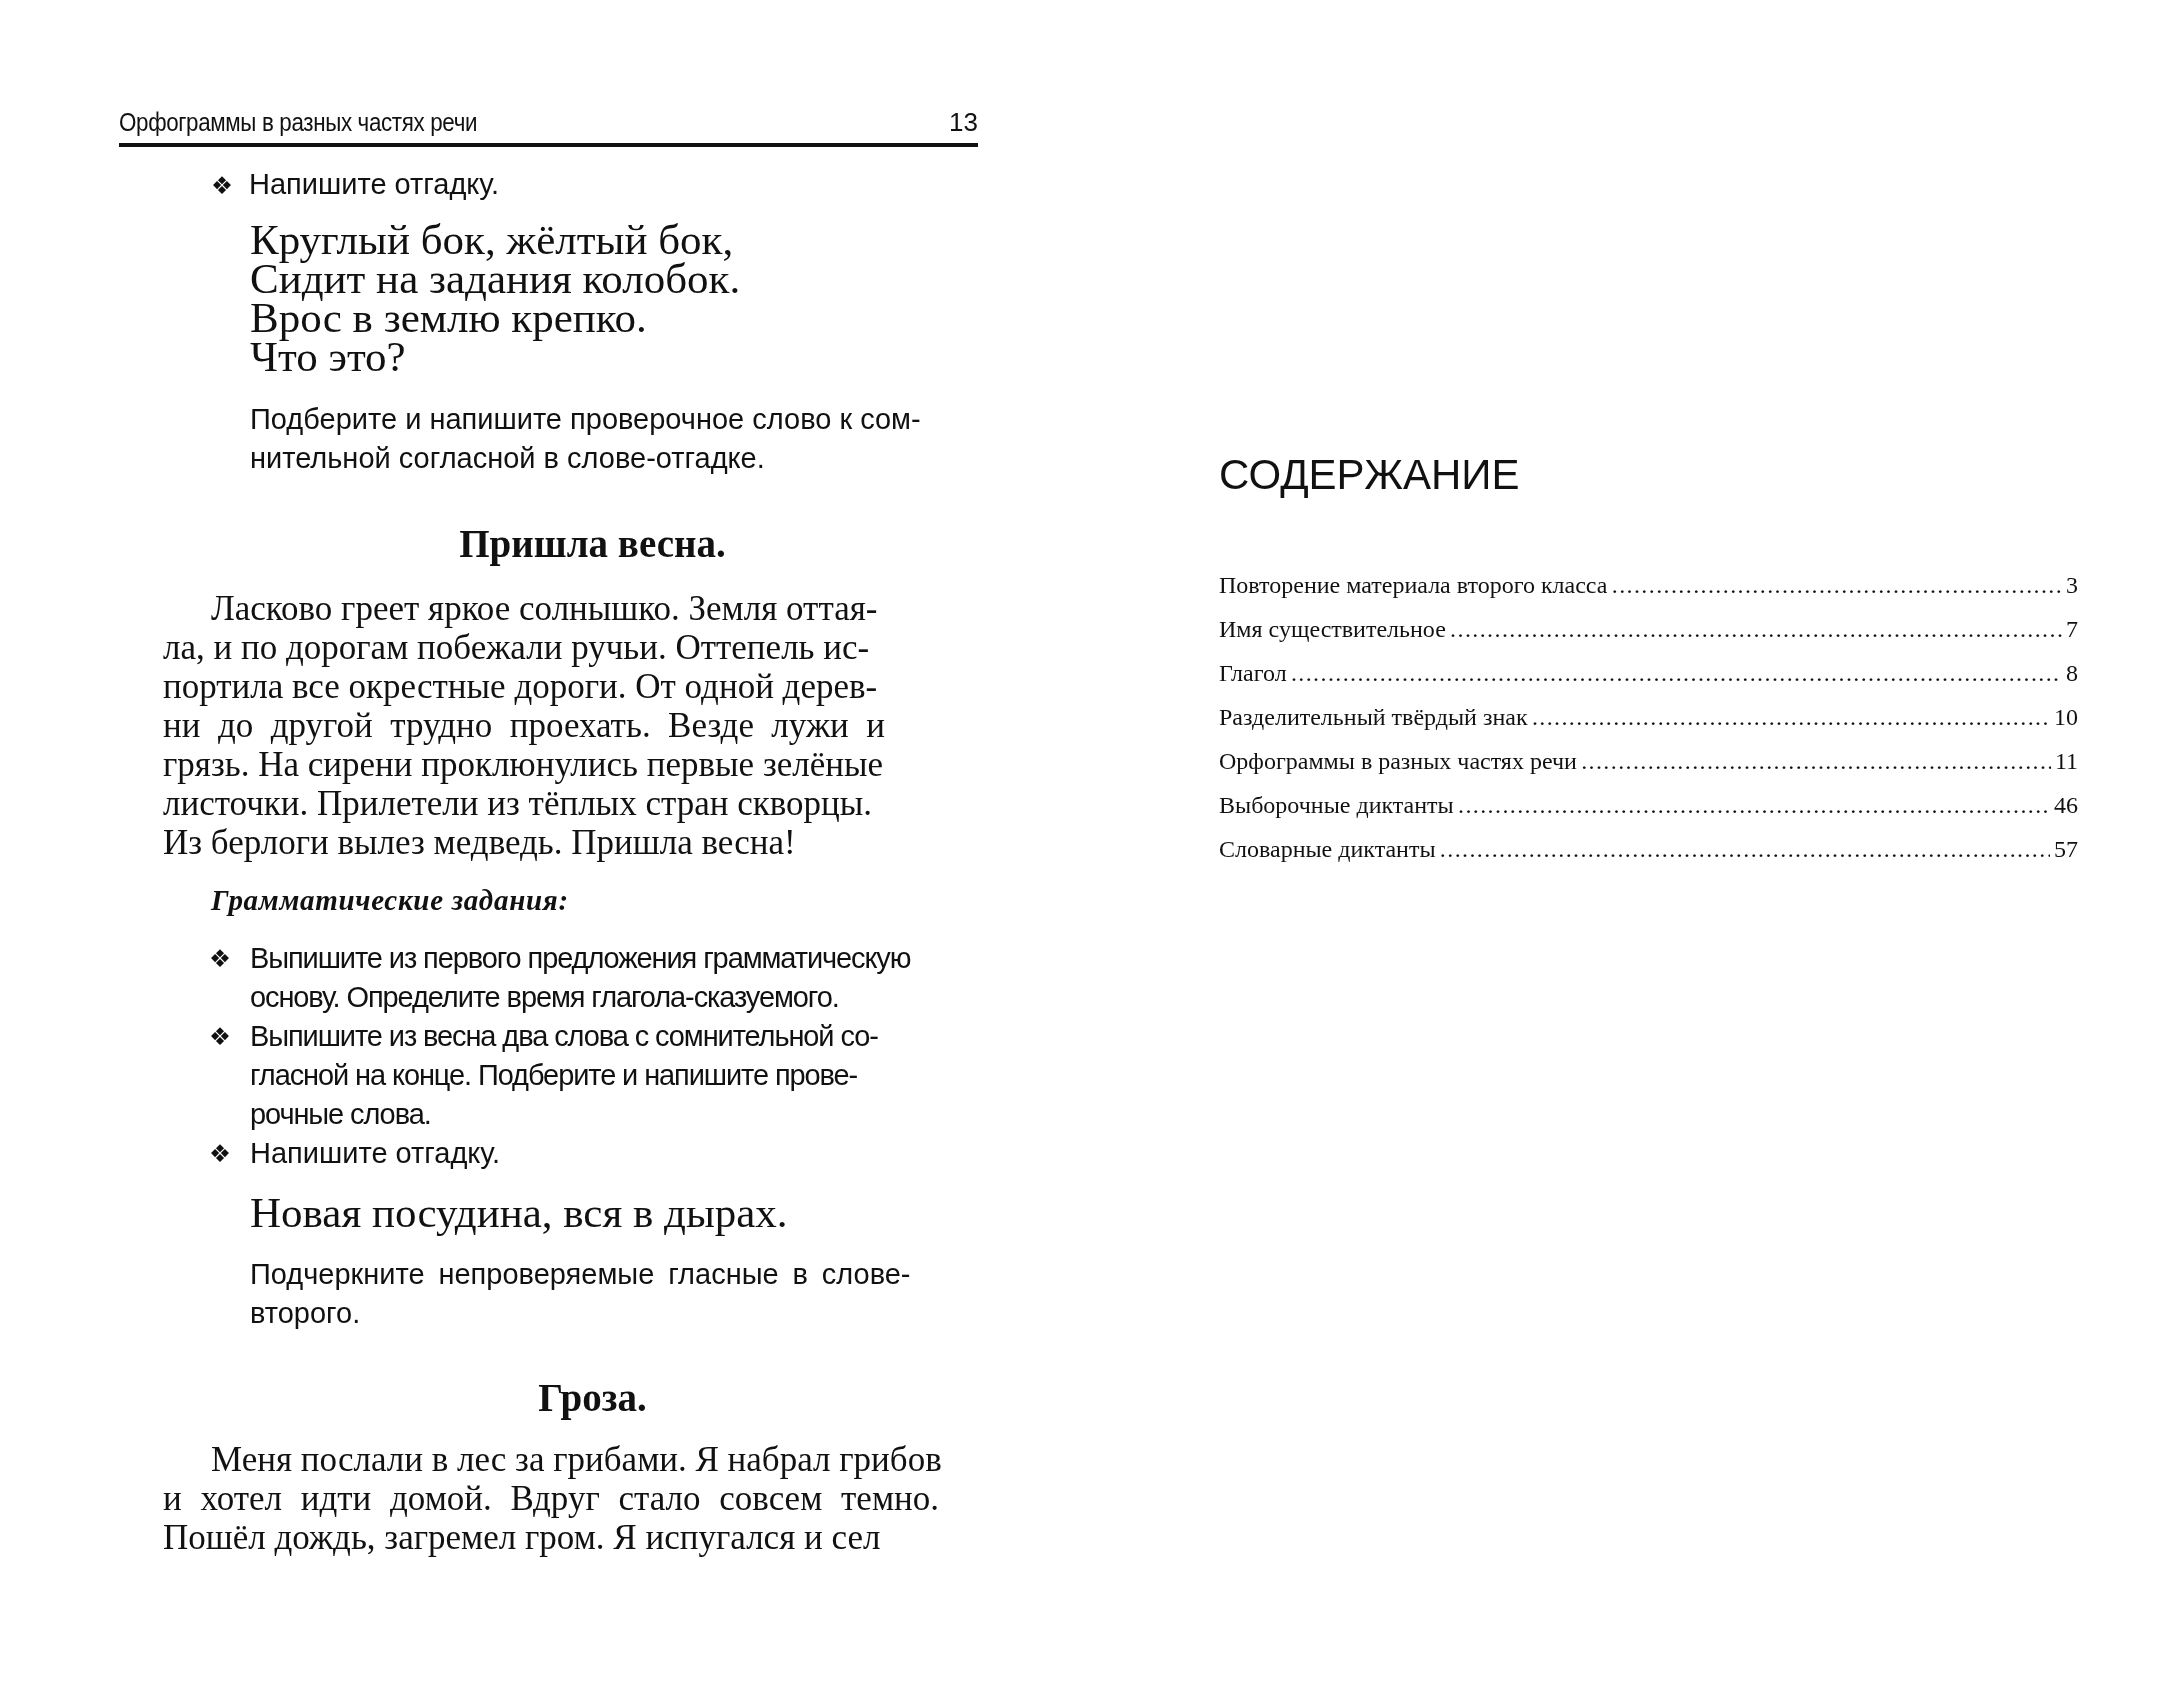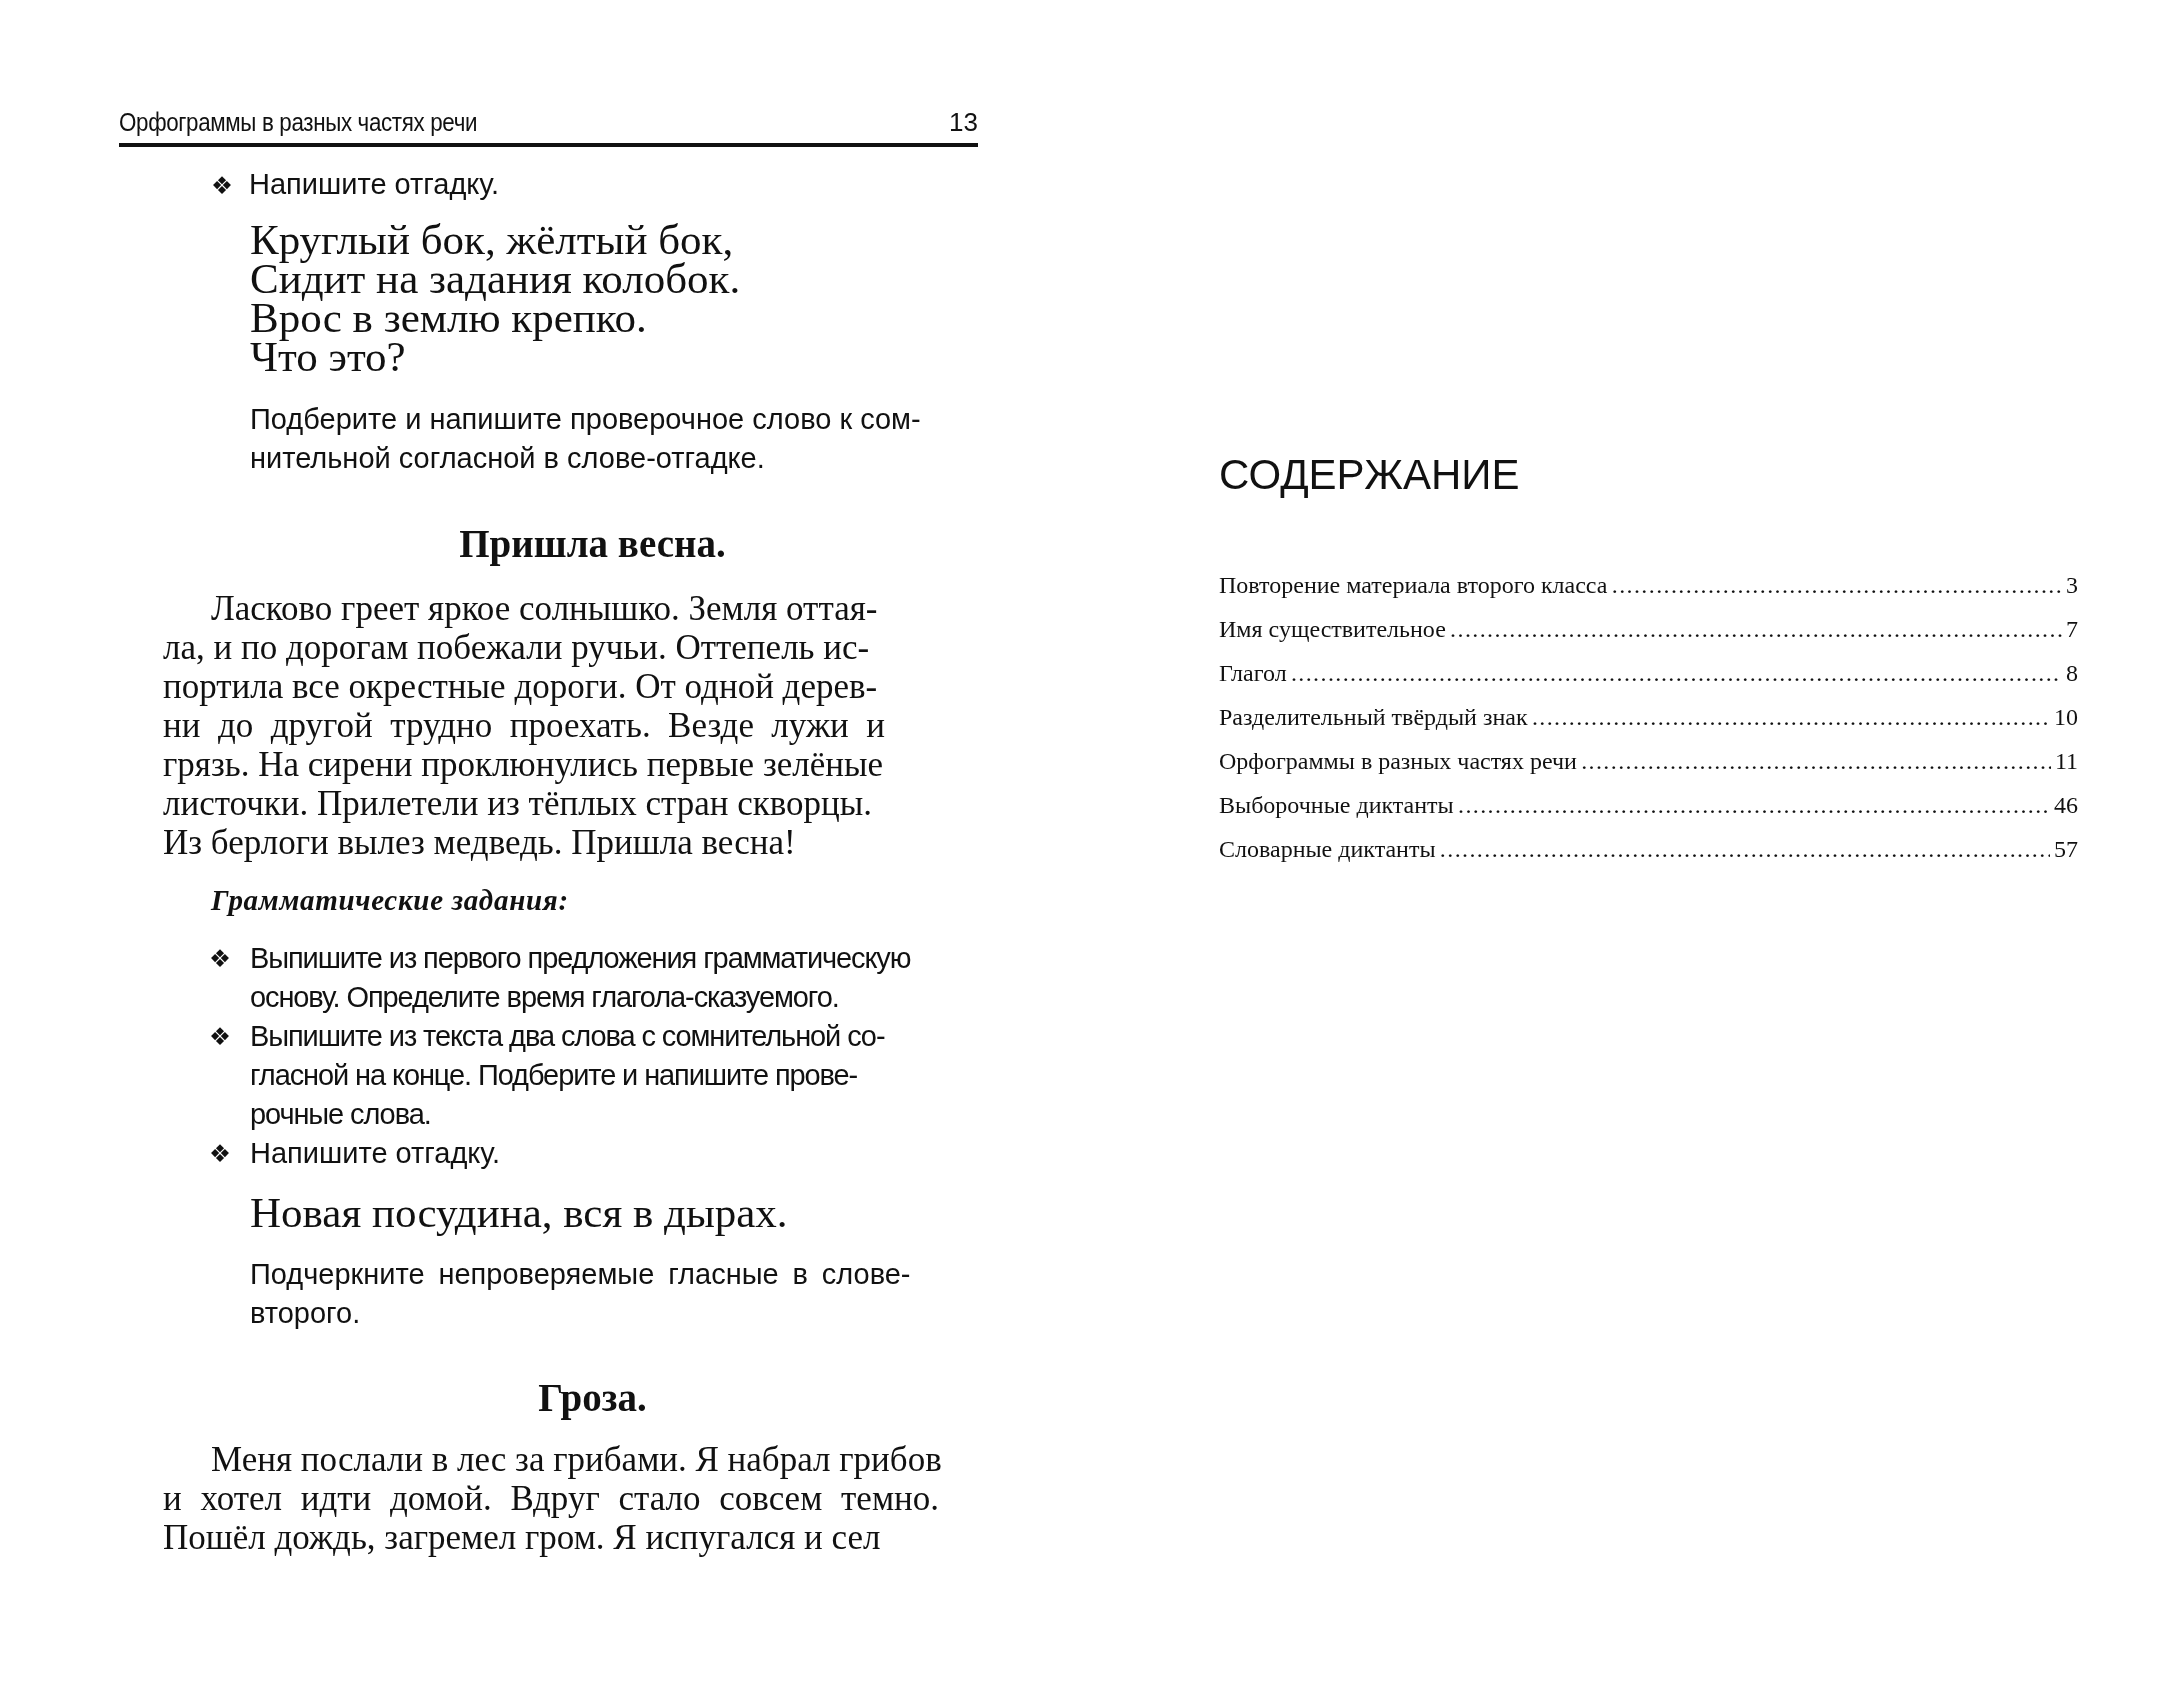--- a/index.html
+++ b/index.html
@@ -80,21 +80,21 @@
   <div class="blk subhead serif" style="top:884px;">Грамматические задания:</div>
 
   <div class="blk" style="top:939px;">
     <div class="list-item sans tight">
       <span class="bullet">❖</span>
       <div style="margin-left:-40px; padding-left:40px;">Выпишите из первого предложения грамматическую</div>
       <div>основу. Определите время глагола-сказуемого.</div>
     </div>
     <div class="list-item sans tight">
       <span class="bullet">❖</span>
-      <div>Выпишите из текста два слова с сомнительной со-</div>
+      <div>Выпишите из весна два слова с сомнительной со-</div>
       <div>гласной на конце. Подберите и напишите прове-</div>
       <div>рочные слова.</div>
     </div>
     <div class="list-item sans">
       <span class="bullet">❖</span>
       <div>Напишите отгадку.</div>
     </div>
   </div>
 
   <div class="blk poem serif" style="top:1193px;">Новая посудина, вся в дырах.</div>

